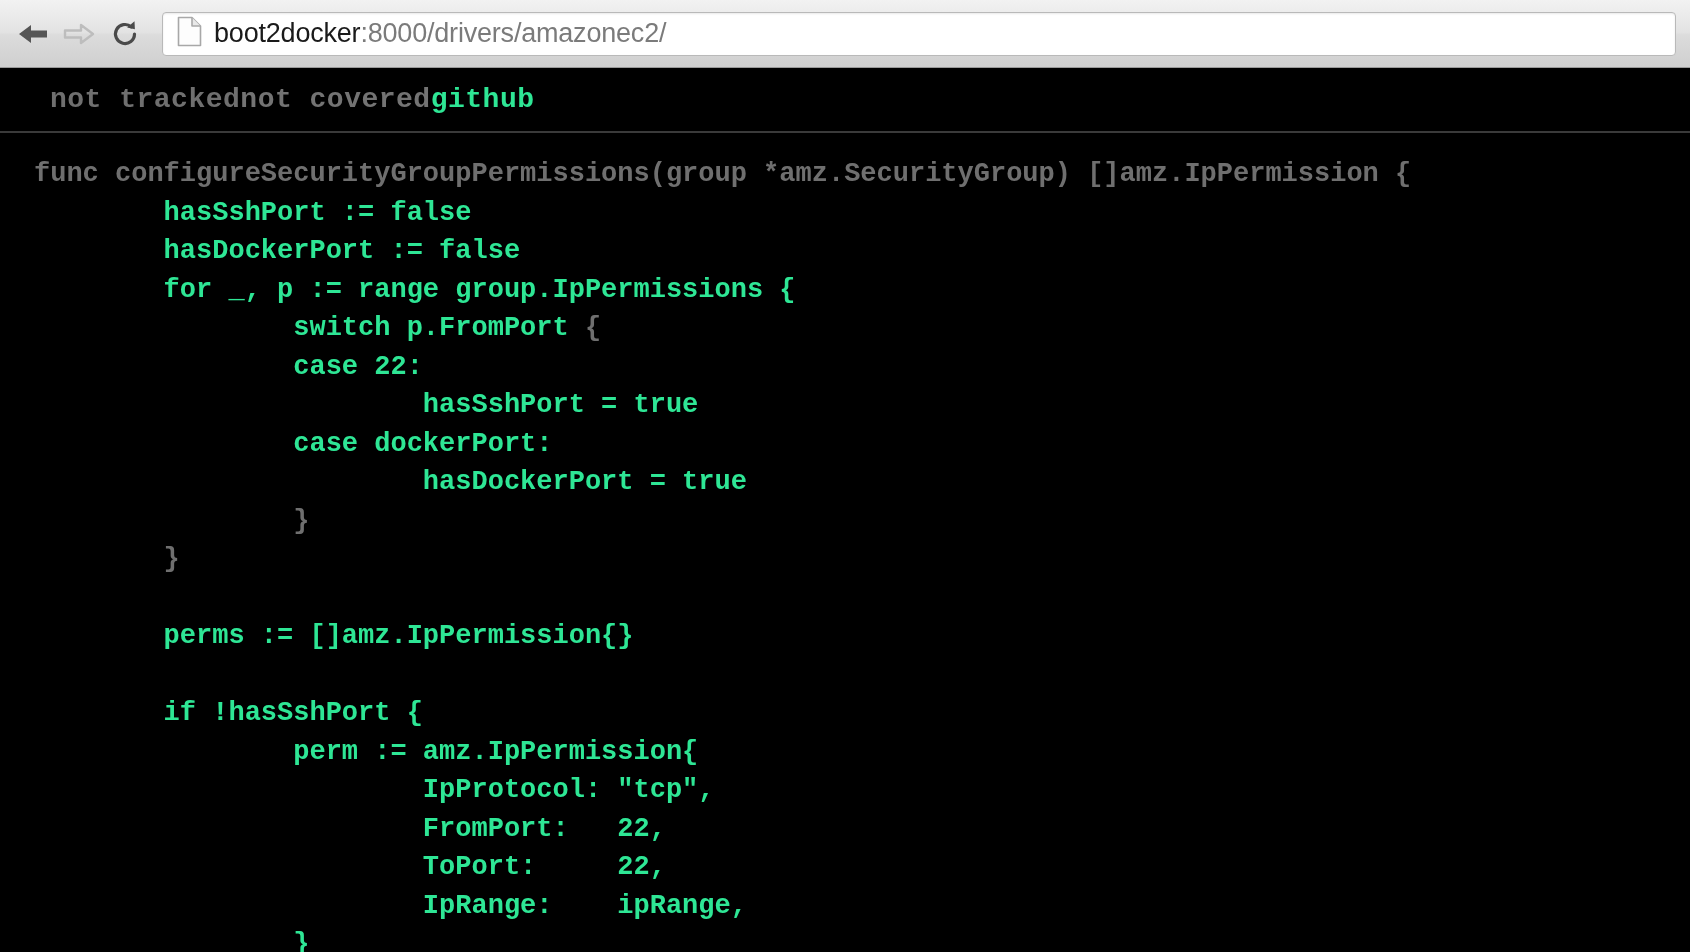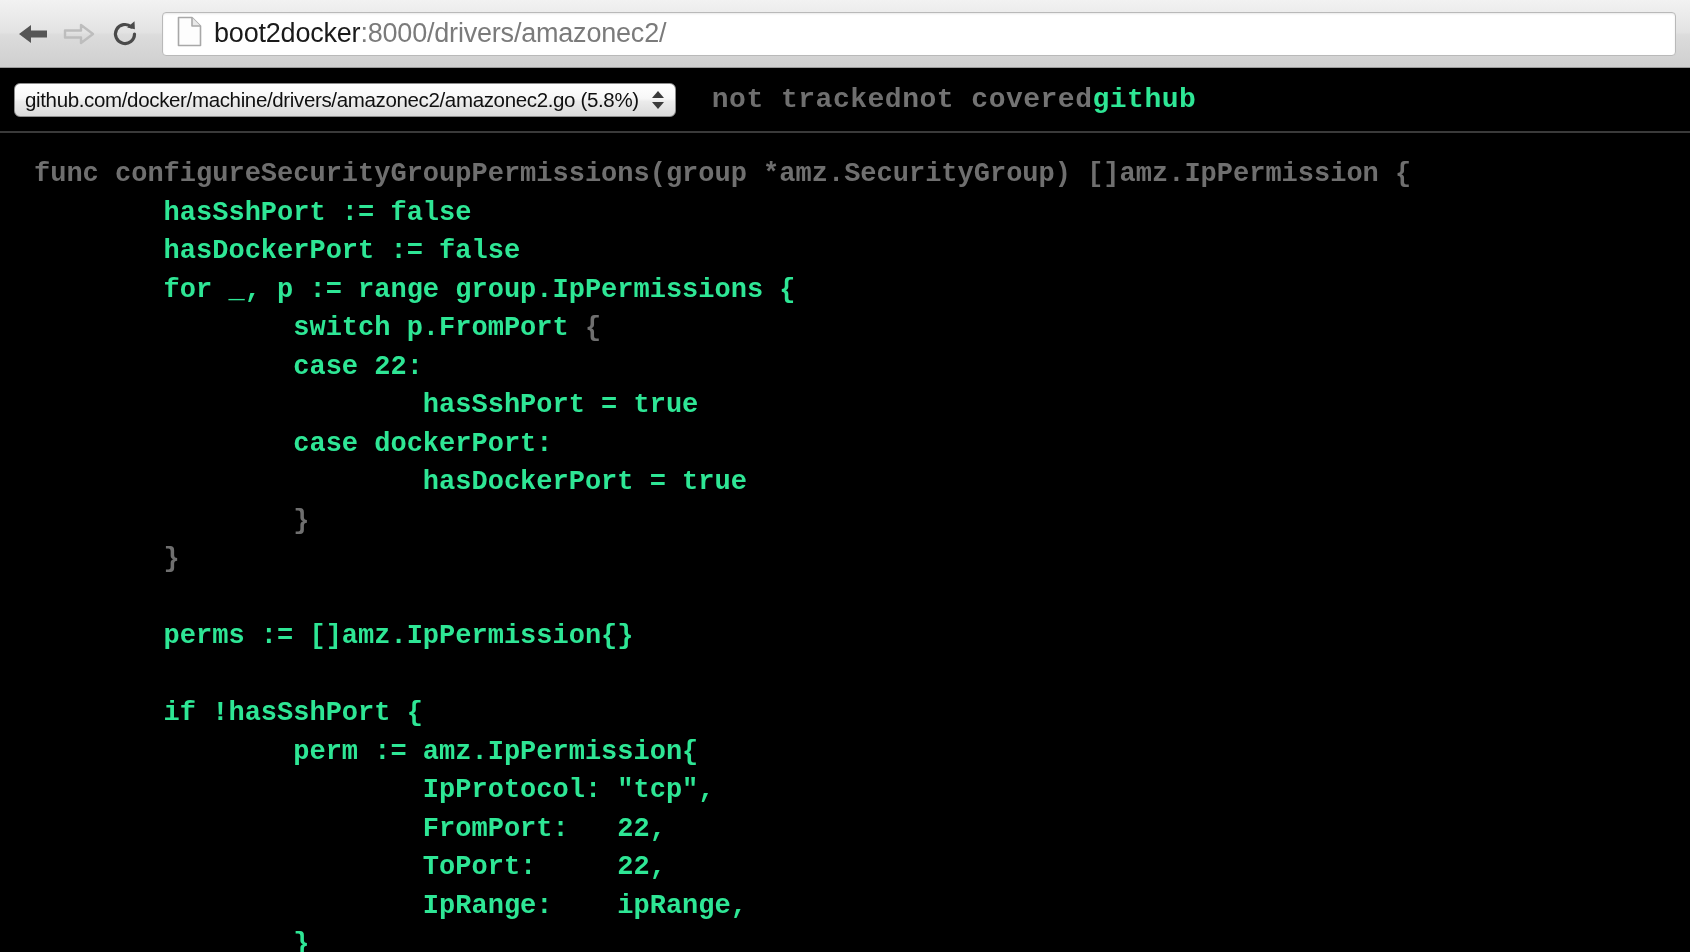--- a/index.html
+++ b/index.html
@@ -196,27 +196,20 @@
         <path d="M1.5 1.5 L15 1.5 L23.5 10 L23.5 29.5 L1.5 29.5 Z" fill="#fdfdfd" stroke="#a8a8a8" stroke-width="1.6" stroke-linejoin="round"></path>
         <path d="M15 1.5 L15 10 L23.5 10" fill="#e8e8e8" stroke="#a8a8a8" stroke-width="1.6" stroke-linejoin="round"></path>
       </svg>
     </span>
     <span id="url-text"><span id="url-host">boot2docker</span><span id="url-path">:8000/drivers/amazonec2/</span></span>
   </div>
 </div>
 
 <div id="coverage-banner">
 
-  <div id="file-select">
-    <span id="file-select-label">github.com/docker/machine/drivers/amazonec2/amazonec2.go (5.8%)</span>
-    <span id="file-select-stepper">
-      <span class="stepper-arrow stepper-up"></span>
-      <span class="stepper-arrow stepper-down"></span>
-    </span>
-  </div>
 
   <div id="legend">
     <span class="legend-item" style="color:#6f6f6f">not tracked</span>
     <span class="legend-item" style="color:#737373">not covered</span>
     <span class="legend-item" style="color:#2ee695">github</span>
   </div>
 </div>
 
 <div id="code-area">
   <pre id="code-pre"><span class="cov-tracked-no">func configureSecurityGroupPermissions(group *amz.SecurityGroup) []amz.IpPermission {</span>

